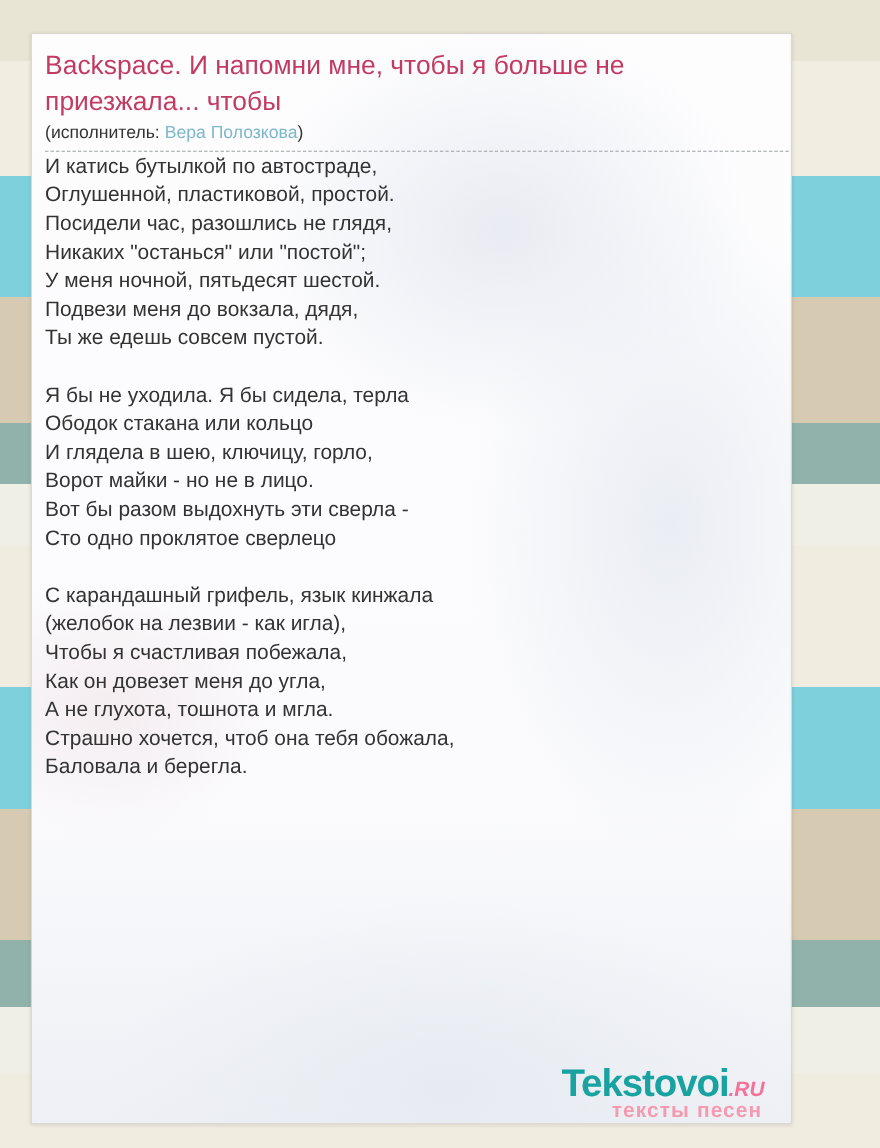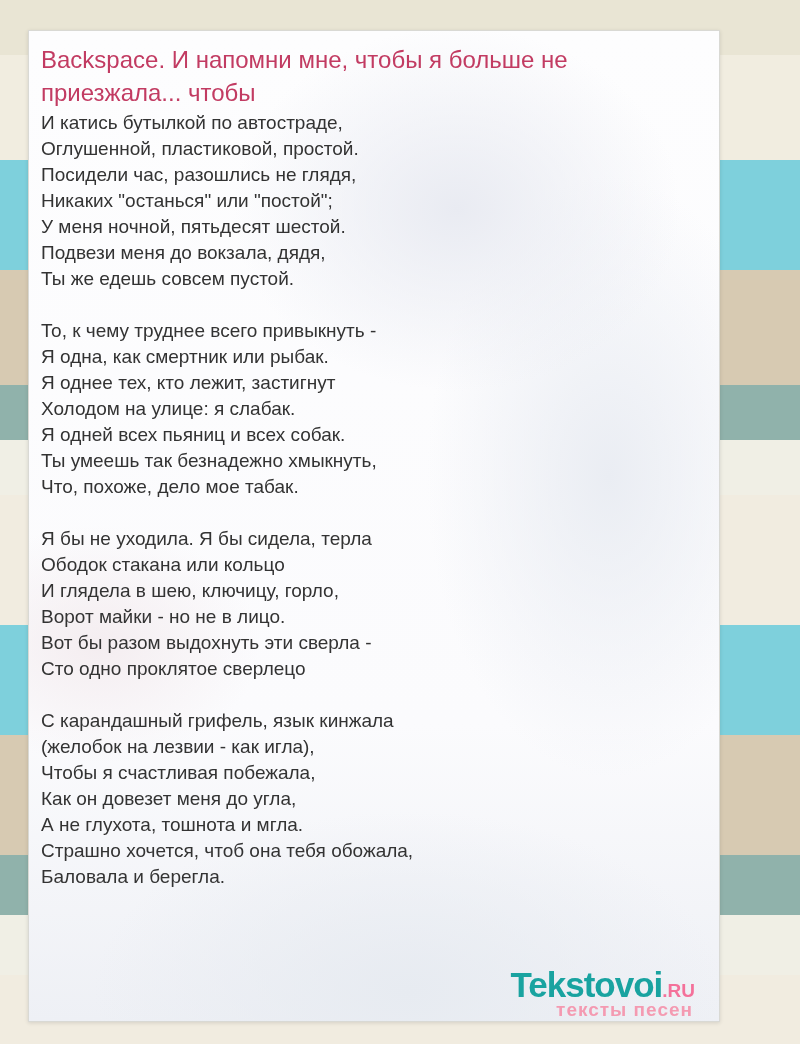--- a/index.html
+++ b/index.html
@@ -85,42 +85,45 @@
     font-weight: bold;
     font-size: 35px;
     letter-spacing: -1px;
     color: var(--brand-teal, #19a3a0);
     margin-left: 25px;
   }
   .logo-tld {
     font-weight: bold;
     font-size: 19px;
     color: var(--brand-pink, #f4719a);
+    font-style: italic;
   }
   .logo-tagline {
     font-weight: bold;
     font-size: 19px;
     letter-spacing: 1px;
     color: #f49ab1;
     margin-top: -2px;
     padding-right: 2px;
   }
 </style>
 </head>
 <body>
 
 <div class="card">
   <div class="card-inner">
 
     <h1 class="page-title">Backspace. И напомни мне, чтобы я больше не приезжала... чтобы</h1>
 
+    <div class="artist-line"><span>(исполнитель:</span>
+      <a class="artist-link">Вера Полозкова</a><span>)</span>
+    </div>
 
     <div class="lyrics">
         <p class="stanza">И катись бутылкой по автостраде,<br>Оглушенной, пластиковой, простой.<br>Посидели час, разошлись не глядя,<br>Никаких "останься" или "постой";<br>У меня ночной, пятьдесят шестой.<br>Подвези меня до вокзала, дядя,<br>Ты же едешь совсем пустой.</p>
-        <p class="stanza">То, к чему труднее всего привыкнуть -<br>Я одна, как смертник или рыбак.<br>Я однее тех, кто лежит, застигнут<br>Холодом на улице: я слабак.<br>Я одней всех пьяниц и всех собак.<br>Ты умеешь так безнадежно хмыкнуть,<br>Что, похоже, дело мое табак.</p>
         <p class="stanza">Я бы не уходила. Я бы сидела, терла<br>Ободок стакана или кольцо<br>И глядела в шею, ключицу, горло,<br>Ворот майки - но не в лицо.<br>Вот бы разом выдохнуть эти сверла -<br>Сто одно проклятое сверлецо</p>
         <p class="stanza">С карандашный грифель, язык кинжала<br>(желобок на лезвии - как игла),<br>Чтобы я счастливая побежала,<br>Как он довезет меня до угла,<br>А не глухота, тошнота и мгла.<br>Страшно хочется, чтоб она тебя обожала,<br>Баловала и берегла.</p>
       </div>
 
     <div class="site-logo">
       <div><span class="logo-brand">Tekstovoi</span><span class="logo-tld">.RU</span>
       </div>
       <div class="logo-tagline">тексты песен</div>
     </div>
 

